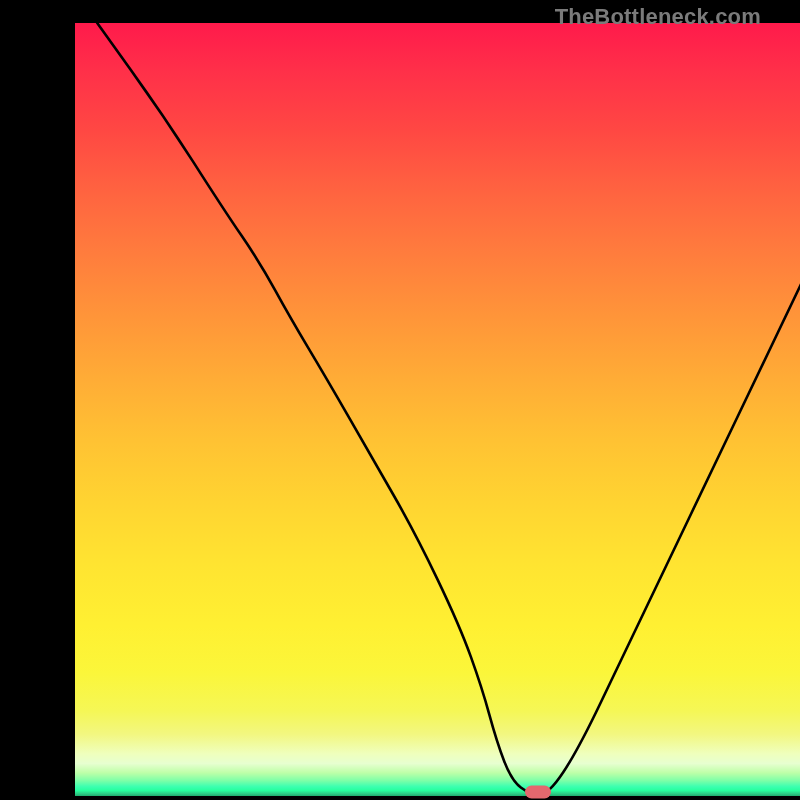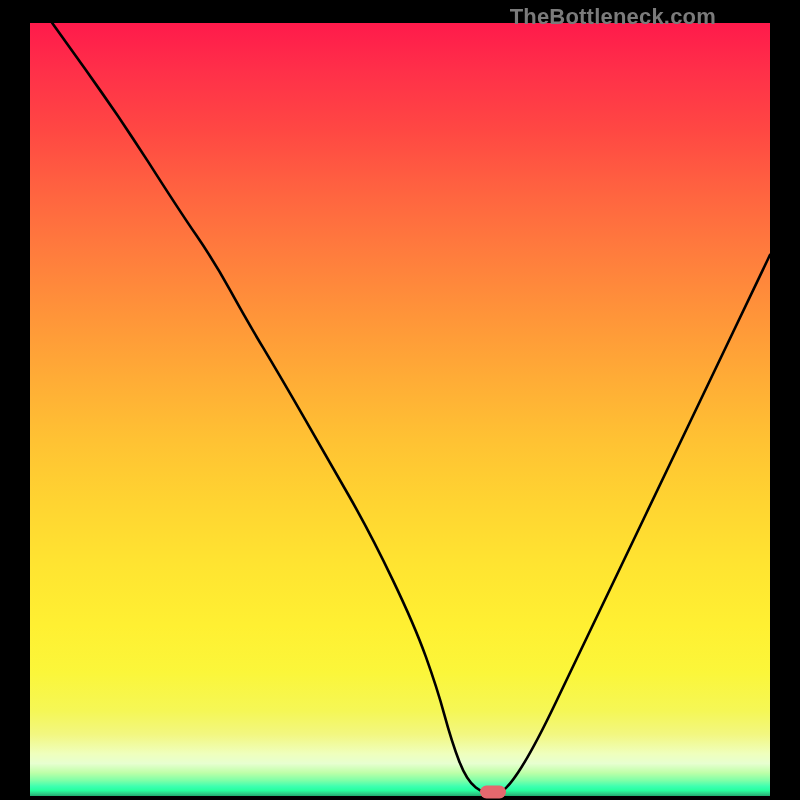--- a/index.html
+++ b/index.html
@@ -2,20 +2,21 @@
 <html><head>
 <meta charset="utf-8">
 <style>
   * { margin: 0; padding: 0; box-sizing: border-box; }
   html, body { width: 800px; height: 800px; overflow: hidden; background: #000; }
   .chart-wrap {
     position: relative;
     width: 724px;
     height: 800px;
     background: #000;
+    margin-left: 45px;
   }
   .attribution {
     position: absolute;
     top: 4px;
     right: 8px;
     font-family: Arial, Helvetica, sans-serif;
     font-size: 22px;
     font-weight: bold;
     color: #7b7b7b;
     letter-spacing: 0.2px;

